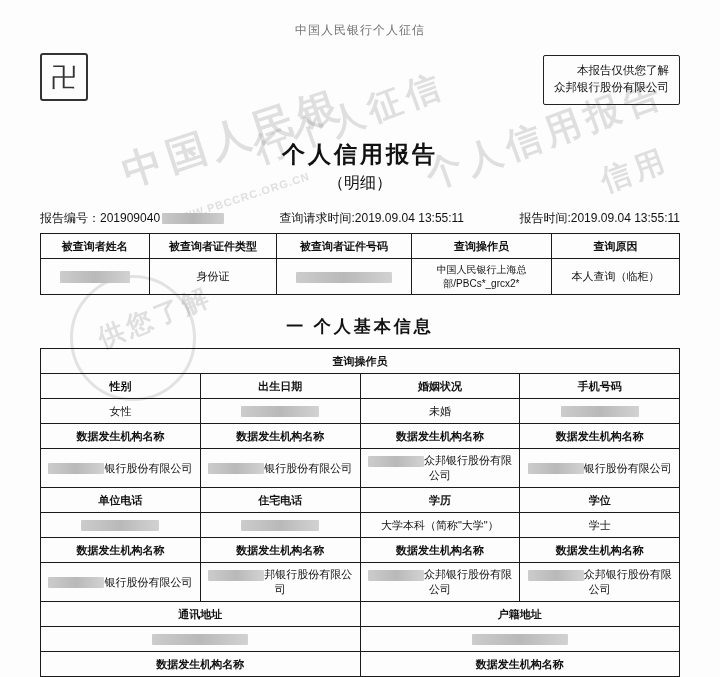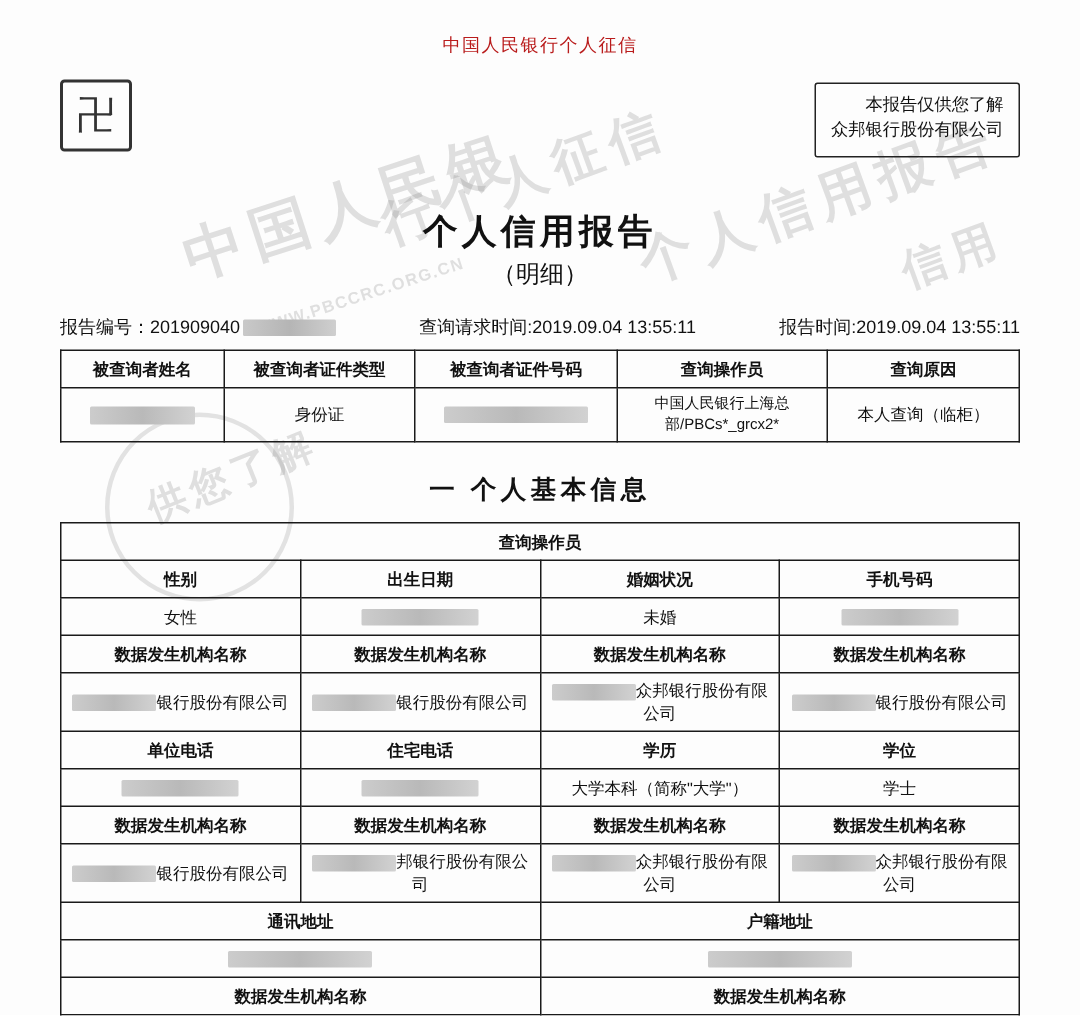--- a/index.html
+++ b/index.html
@@ -19,21 +19,21 @@
     position: relative;
     width: 720px;
     height: 677px;
     background: #fdfdfd;
   }
 
   
   .top-caption {
     text-align: center;
     font-size: 12px;
-    color: #b91c1c;
+    color: #737373;
     padding-top: 22px;
     letter-spacing: 1px;
   }
 
   
   .watermark {
     position: absolute;
     color: rgba(120,120,120,0.22);
     font-weight: bold;
     white-space: nowrap;

